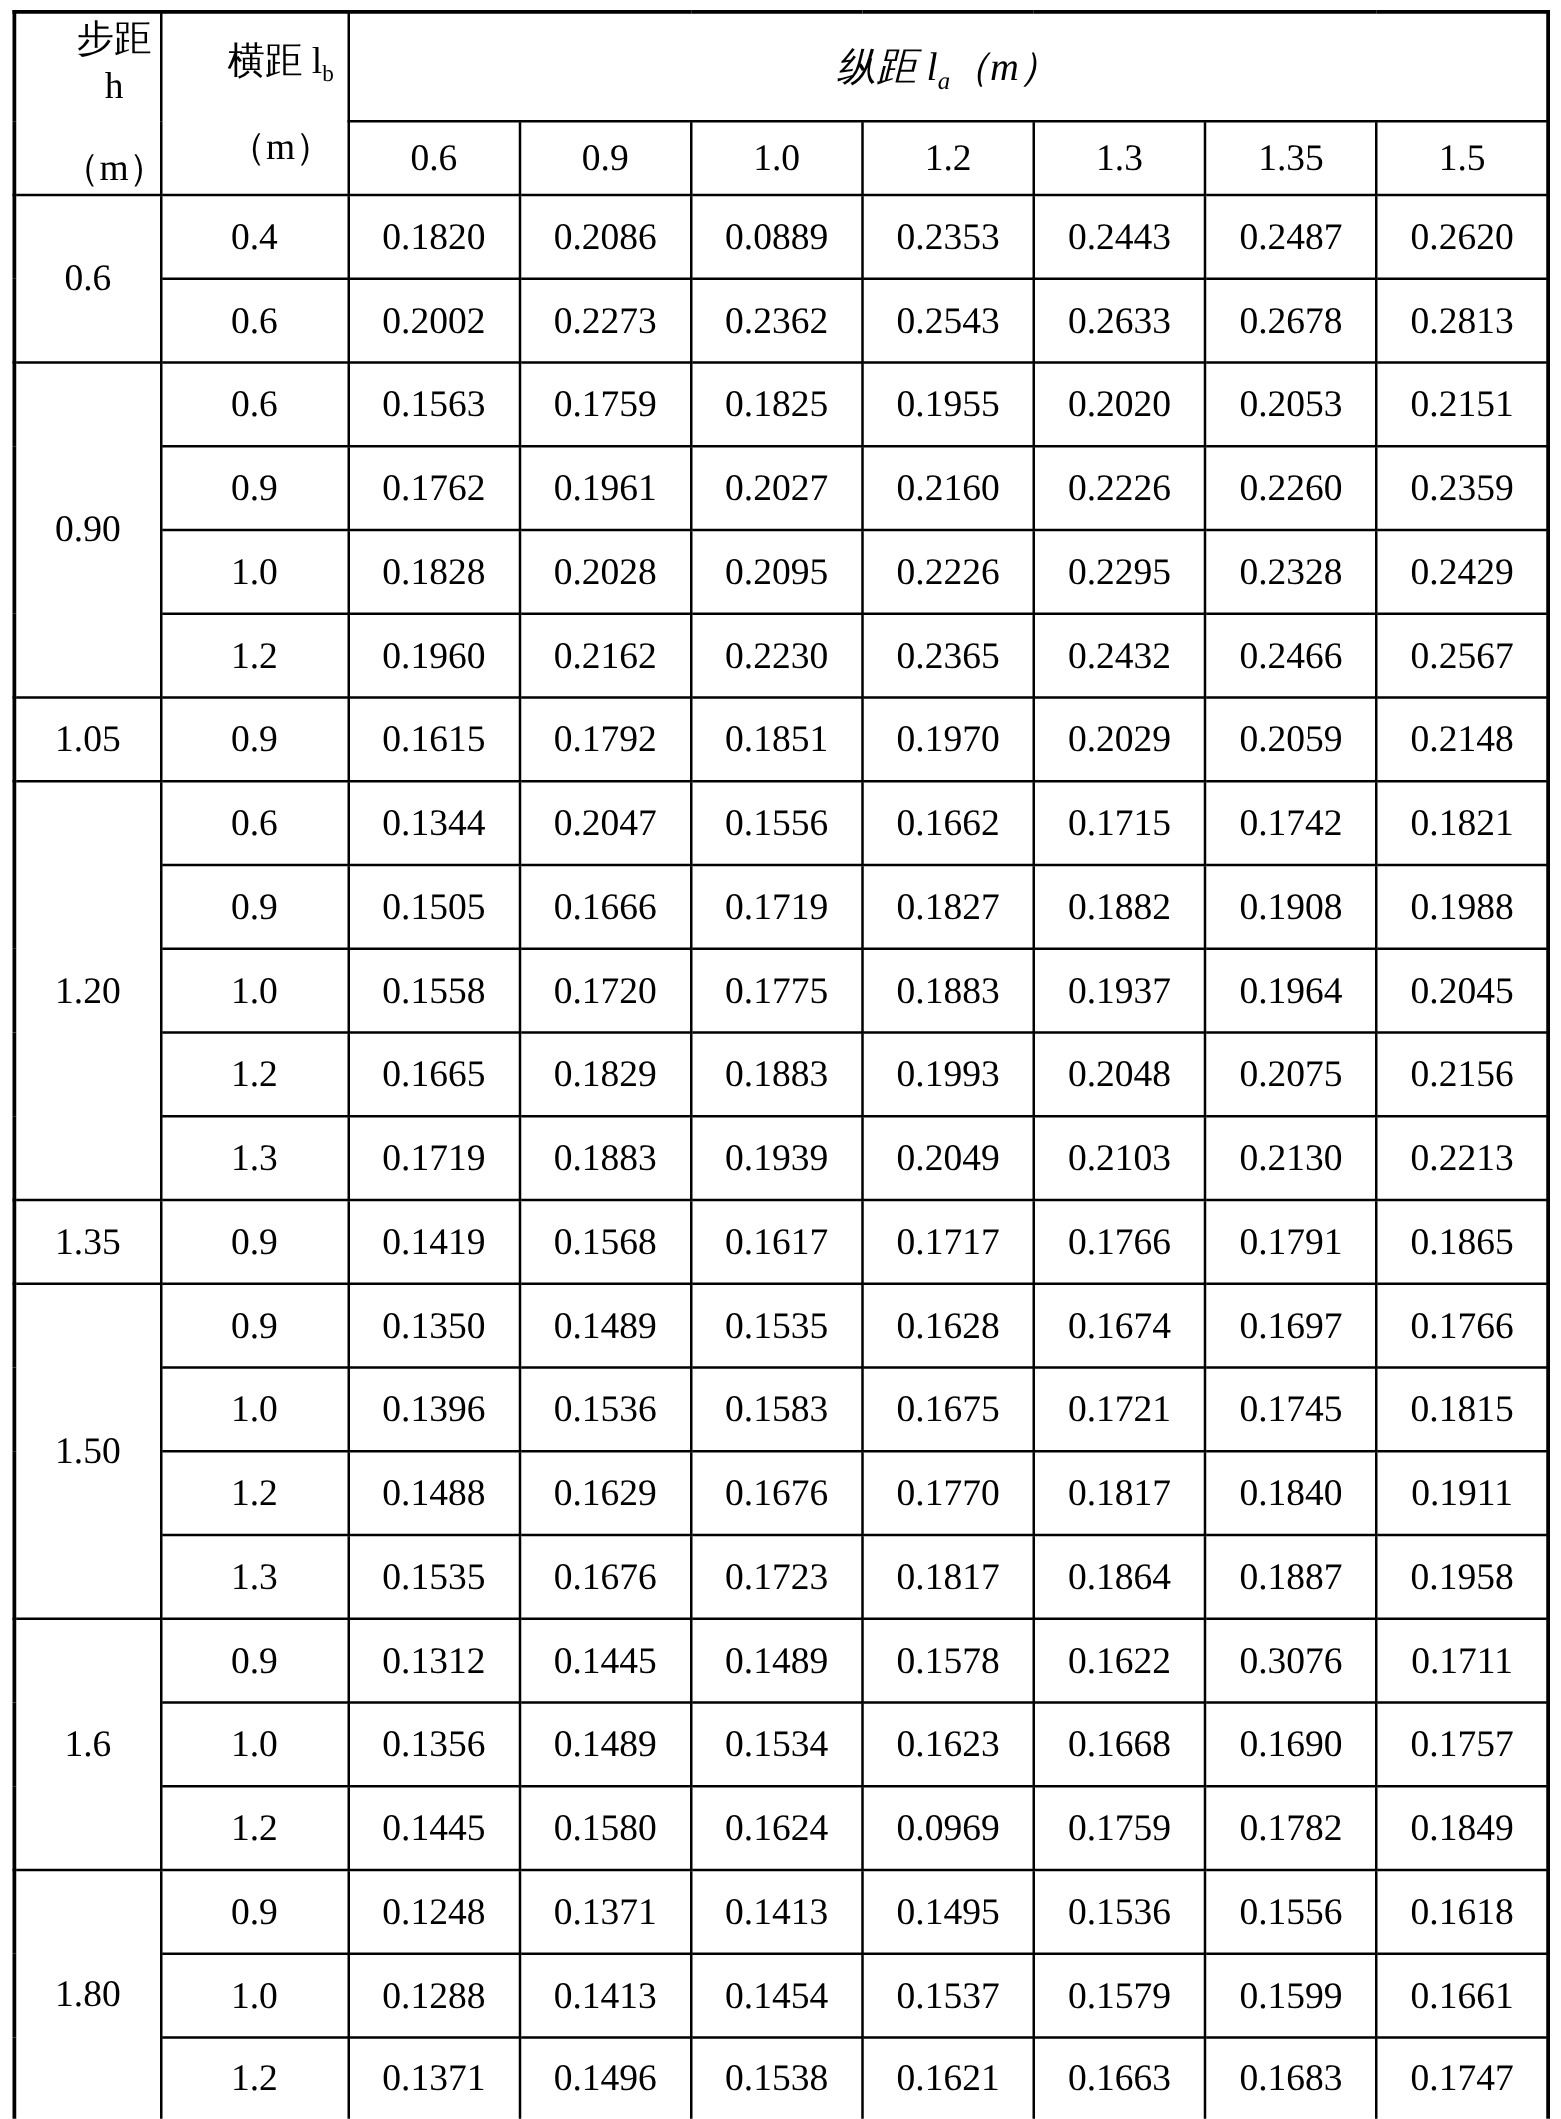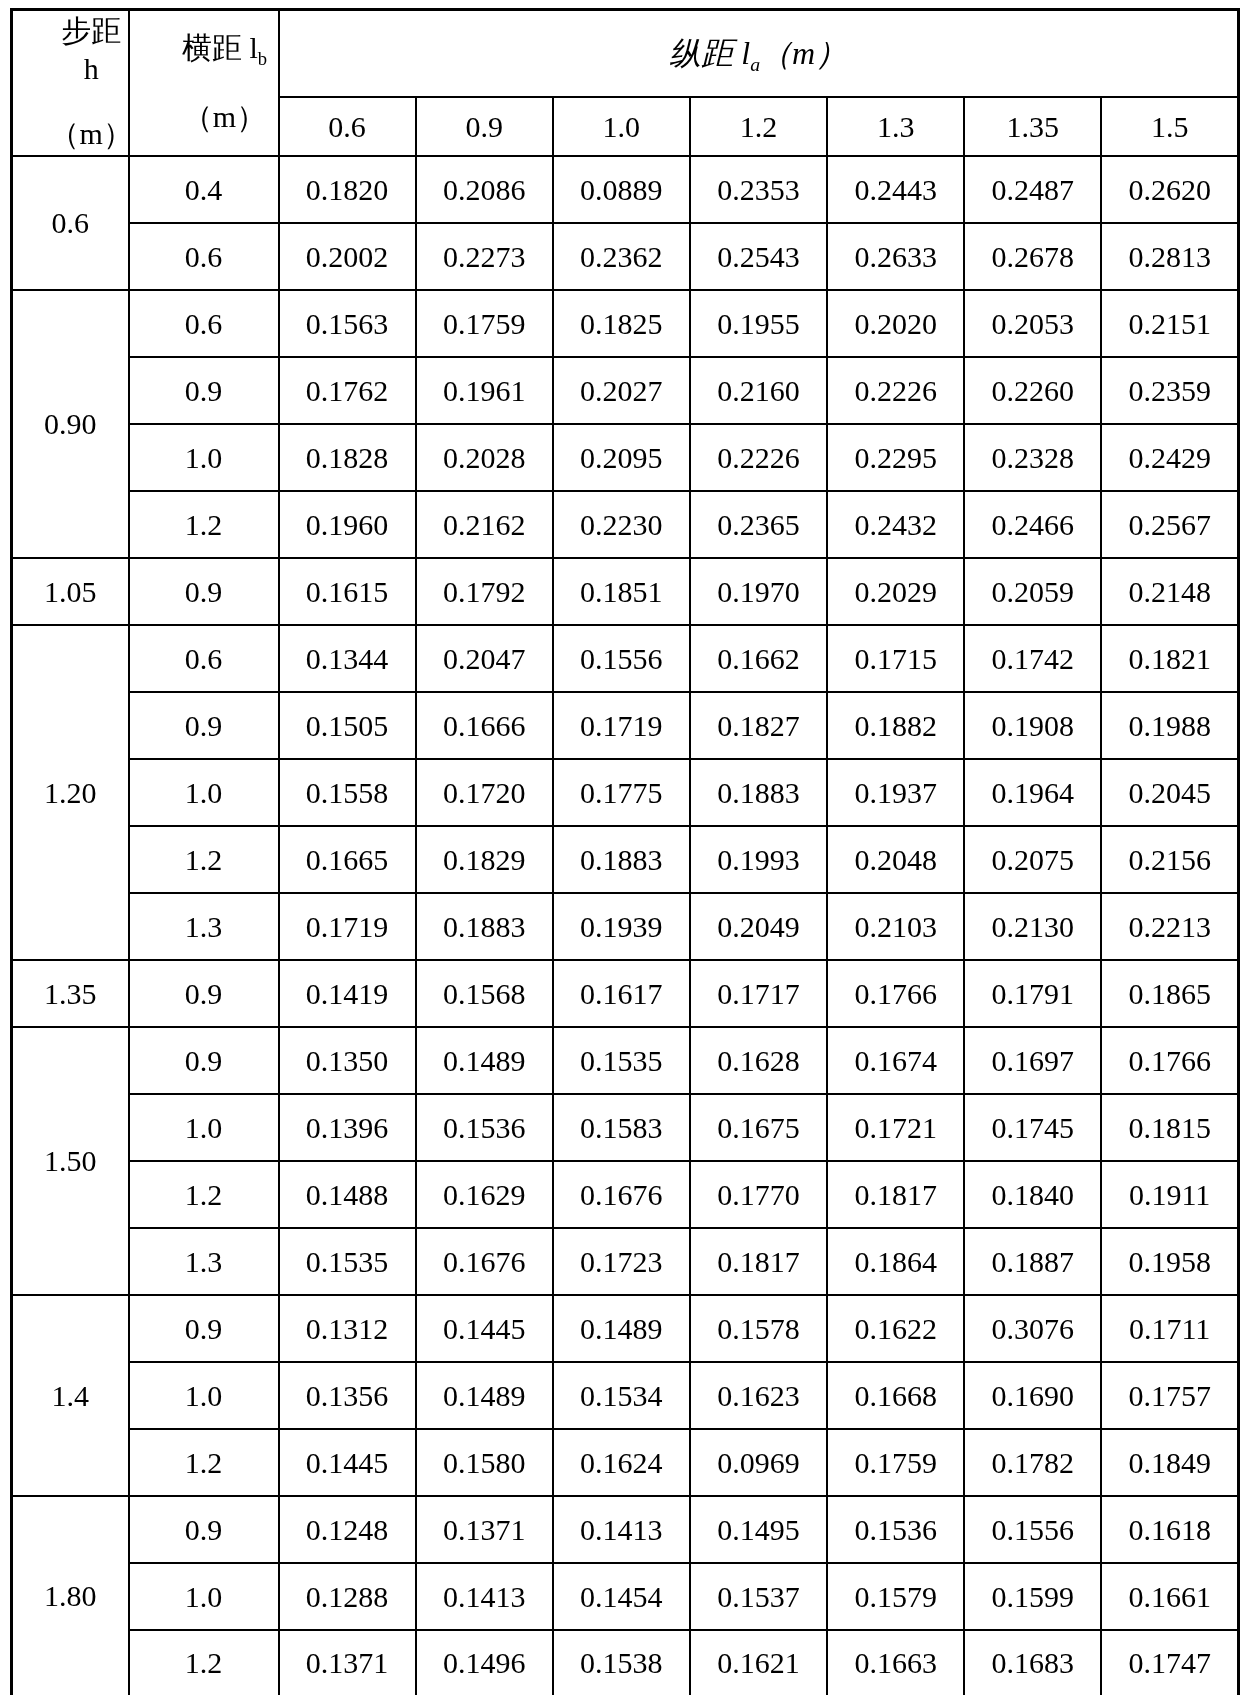--- a/index.html
+++ b/index.html
@@ -258,21 +258,21 @@
         <td>1.3</td>
         <td>0.1535</td>
         <td>0.1676</td>
         <td>0.1723</td>
         <td>0.1817</td>
         <td>0.1864</td>
         <td>0.1887</td>
         <td>0.1958</td>
       </tr>
       <tr>
-        <td rowspan="3">1.4</td>
+        <td rowspan="3">1.6</td>
         <td>0.9</td>
         <td>0.1312</td>
         <td>0.1445</td>
         <td>0.1489</td>
         <td>0.1578</td>
         <td>0.1622</td>
         <td>0.3076</td>
         <td>0.1711</td>
       </tr>
       <tr>

